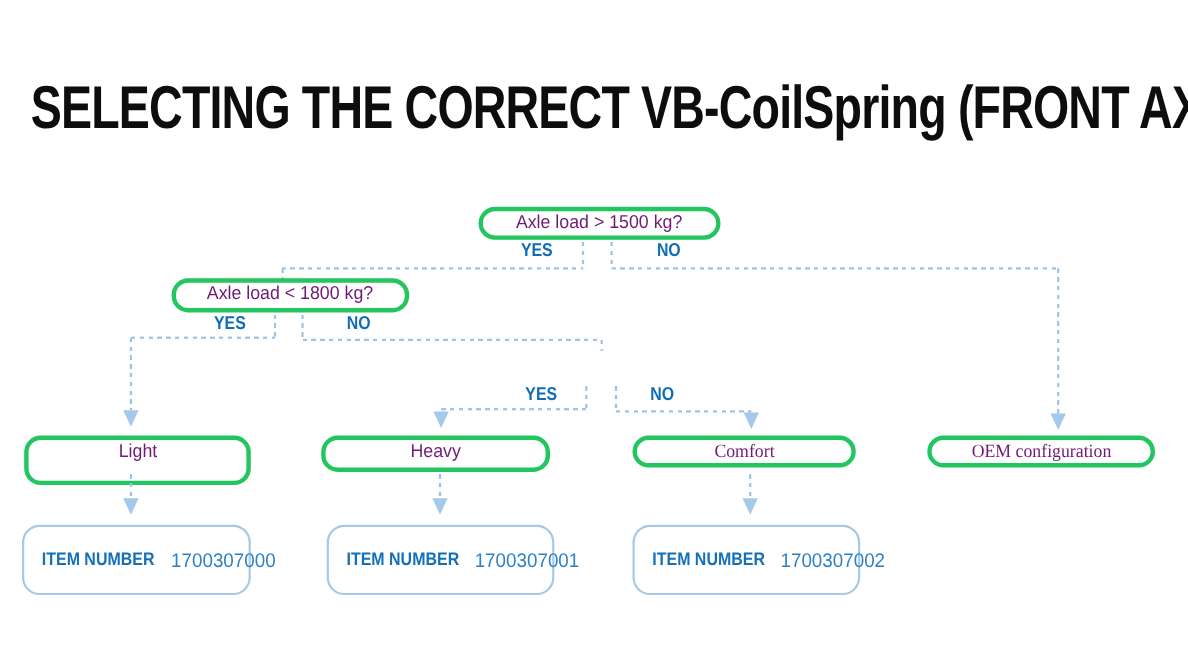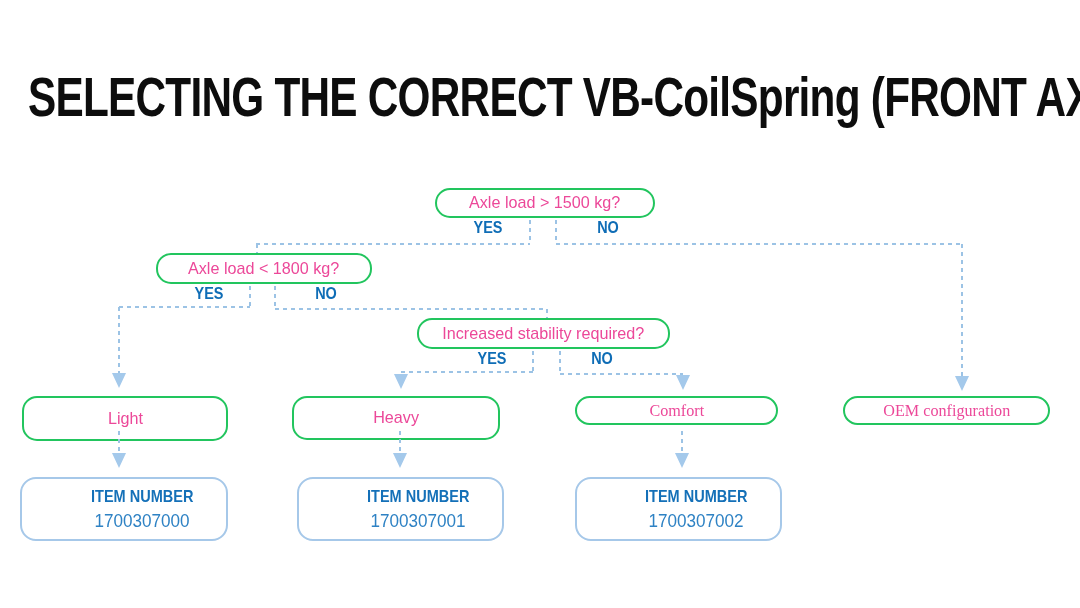--- a/index.html
+++ b/index.html
@@ -8,34 +8,34 @@
     font-family:"Liberation Sans",sans-serif;overflow:hidden;
   }
   .title{
     position:absolute;left:28px;top:70px;margin:0;
     font-size:55px;font-weight:bold;color:#0d0d0d;
     letter-spacing:-1px;white-space:nowrap;line-height:1.0;
     transform:scaleX(0.77);transform-origin:left top;
   }
   .qbox,.obox{
     position:absolute;box-sizing:border-box;background:#fff;
-    border:2px solid #22c55e;border-radius:15px;
-    display:flex;align-items:center;justify-content:center;
-    color:#ec4899;font-size:17px;white-space:nowrap;
+    border:4px solid #22c55e;border-radius:15px;
+    display:flex;align-items:flex-start;justify-content:center;
+    color:#701a75;font-size:17px;white-space:nowrap;
   }
   .qbox span,.obox span{transform:scaleX(0.95);transform-origin:center;}
   .yn{
     position:absolute;text-align:center;font-weight:bold;font-size:17px;
     color:#0f6db6;transform:scaleX(0.85);transform-origin:center;
     white-space:nowrap;line-height:1.0;
   }
   .ibox{
     position:absolute;box-sizing:border-box;background:#fff;
     border:2px solid #a6c8e9;border-radius:16px;
-    display:flex;flex-direction:column;align-items:center;justify-content:center;
+    display:flex;flex-direction:row;align-items:center;justify-content:center;
     gap:5px;
     padding-left:36px;
   }
   .ihead{font-weight:bold;font-size:16.5px;color:#1470b8;transform:scaleX(0.88);white-space:nowrap;}
   .inum{font-size:18px;color:#2e82c4;transform:scaleX(0.95);white-space:nowrap;}
   .dash-h{
     position:absolute;height:2px;
     background:repeating-linear-gradient(90deg,#9cc3e5 0,#9cc3e5 4px,transparent 4px,transparent 8px);
   }
   .dash-v{
@@ -76,37 +76,34 @@
   <div class="yn" style="left:303px;top:285px;width:46px;">NO</div>
 
   <div class="dash-v" style="left:249px;top:286px;height:20px;"></div>
   <div class="dash-v" style="left:274px;top:286px;height:22px;"></div>
   <div class="dash-h" style="left:119px;top:306px;width:131px;"></div>
   <div class="dash-v" style="left:118px;top:307px;height:66px;"></div>
   <div class="arrow" style="left:112px;top:373px;"></div>
   <div class="dash-h" style="left:275px;top:308px;width:272px;"></div>
   <div class="dash-v" style="left:546px;top:309px;height:10px;"></div>
 
-  <div class="qbox" style="left:417px;top:318px;width:253px;height:31px;">
-    <span>Increased stability required?</span>
-  </div>
   <div class="yn" style="left:466px;top:350px;width:52px;">YES</div>
   <div class="yn" style="left:579px;top:350px;width:46px;">NO</div>
 
   <div class="dash-v" style="left:532px;top:351px;height:20px;"></div>
   <div class="dash-v" style="left:559px;top:351px;height:22px;"></div>
   <div class="dash-h" style="left:401px;top:371px;width:132px;"></div>
   <div class="arrow" style="left:394px;top:374px;"></div>
   <div class="dash-h" style="left:560px;top:373px;width:123px;"></div>
   <div class="arrow" style="left:676px;top:375px;"></div>
 
   <div class="obox" style="left:22px;top:396px;width:206px;height:45px;">
     <span>Light</span>
   </div>
-  <div class="obox" style="left:292px;top:396px;width:208px;height:44px;">
+  <div class="obox" style="left:292px;top:396px;width:208px;height:33px;">
     <span>Heavy</span>
   </div>
   <div class="obox" style="left:575px;top:396px;width:203px;height:29px;font-family:Liberation Serif, serif;">
     <span>Comfort</span>
   </div>
   <div class="obox" style="left:843px;top:396px;width:207px;height:29px;font-family:Liberation Serif, serif;">
     <span>OEM configuration</span>
   </div>
 
   <div class="dash-v" style="left:118px;top:431px;height:22px;"></div>

